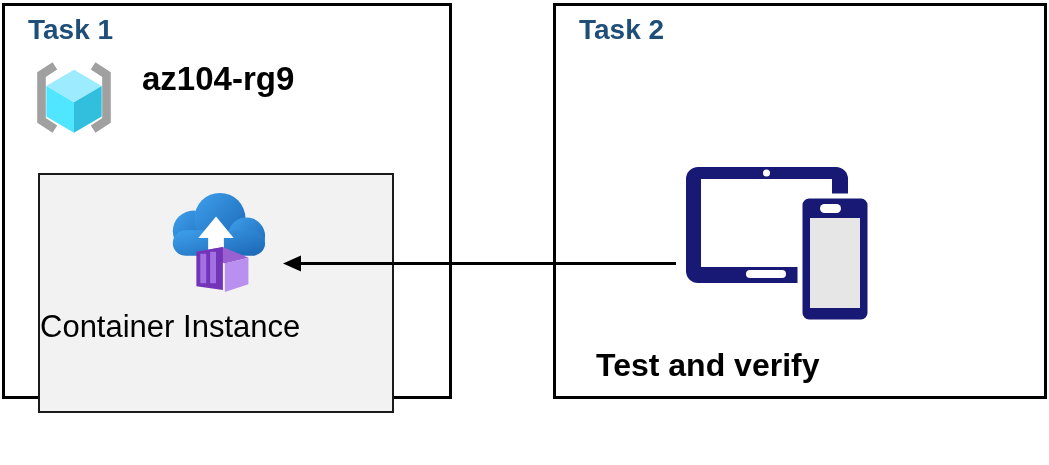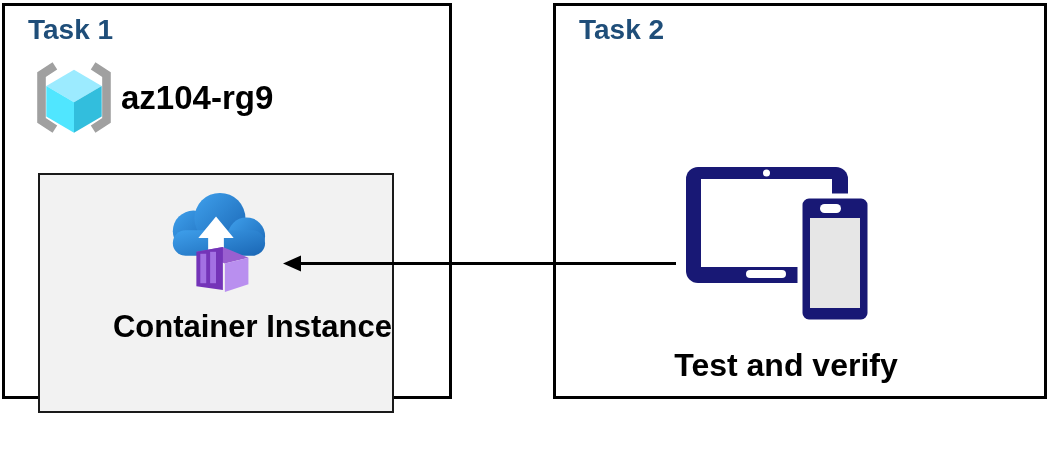--- a/index.html
+++ b/index.html
@@ -10,46 +10,46 @@
   .task-box{
     position:absolute;top:3px;height:396px;background:#fff;
     border:3px solid var(--border);box-sizing:border-box;
   }
   .task1{left:2px;width:450px;}
   .task2{left:553px;width:494px;padding-left:44px;}
   .task-title{
     position:absolute;left:23px;top:8px;
     font-size:28px;font-weight:bold;color:var(--task-title);
   }
-  .rg-row{position:absolute;left:26px;top:54px;display:flex;align-items:center;gap:4px;}
+  .rg-row{position:absolute;left:26px;top:54px;display:flex;align-items:flex-start;gap:25px;}
   .rg-icon{width:86px;height:75px;display:block;}
   .rg-name{font-size:33px;font-weight:bold;color:var(--text);}
   .bracket{fill:none;stroke:var(--bracket-gray);stroke-width:9;}
   .cube-top{fill:var(--cube-top);}
   .cube-left{fill:var(--cube-left);}
   .cube-right{fill:var(--cube-right);}
   .inner-box{
     position:absolute;left:33px;top:167px;width:356px;height:240px;
     background:var(--inner-box-bg);border:2px solid var(--inner-box-border);
     box-sizing:border-box;
   }
   .ci-icon{display:block;margin:12px auto 0;width:115px;height:108px;}
-  .ci-label{margin-top:14px;text-align:right;font-size:31px;font-weight:bold;color:var(--text);}
+  .ci-label{margin-top:14px;text-align:left;font-size:31px;font-weight:normal;color:var(--text);}
   .up-arrow{fill:var(--upload-arrow-white);}
   .cont-top{fill:var(--container-top);}
   .cont-side{fill:var(--container-side);}
   .cont-front{fill:var(--container-front);}
   .cont-stripe{fill:var(--container-stripe);}
   .devices-icon{position:absolute;left:128px;top:156px;width:185px;height:162px;}
   .navy{fill:var(--device-navy);}
   .white-part{fill:#ffffff;}
   .screen-gray{fill:var(--device-screen-gray);}
   .phone-body{stroke:#ffffff;stroke-width:5;}
   .tv-label{
-    position:absolute;left:40px;top:341px;width:380px;text-align:center;
+    position:absolute;left:40px;top:341px;width:380px;
     font-size:32px;font-weight:bold;color:var(--text);
   }
   .connector{position:absolute;left:0;top:0;pointer-events:none;}
   .connector line{stroke:var(--connector);stroke-width:3;}
   .connector polygon{fill:var(--connector);}
 </style>
 </head>
 <body>
 
 <div class="canvas">

